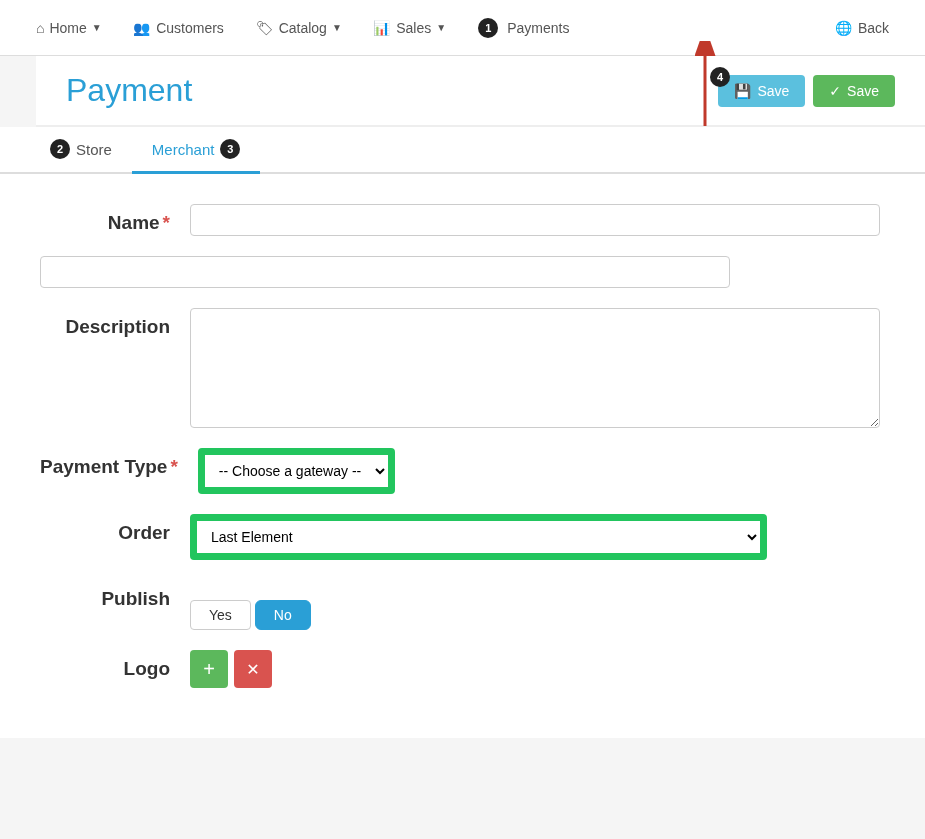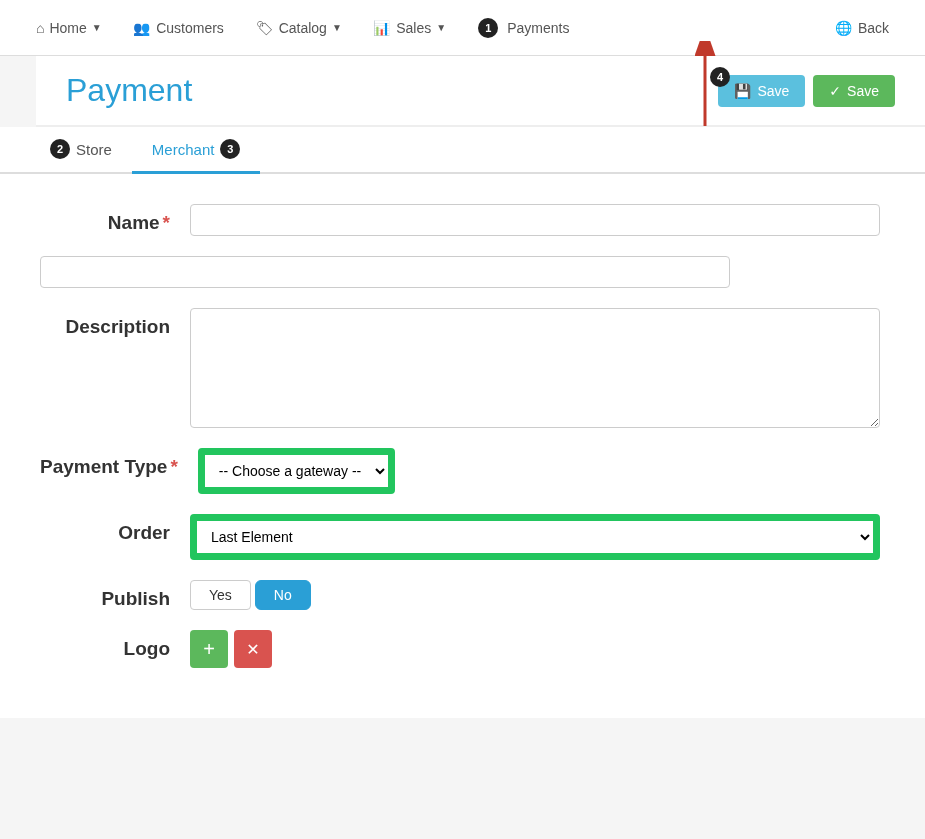--- a/index.html
+++ b/index.html
@@ -190,28 +190,29 @@
     .select-control {
       padding: 7px 10px;
       border: 7px solid #22c55e;
       border-radius: 4px;
       font-size: 14px;
       background: #fff;
       cursor: pointer;
       appearance: auto;
     }
     .select-wide {
-      width: 690px;
+      width: 577px;
       max-width: 690px;
     }
 
     
     .publish-group {
       display: flex;
       gap: 4px;
+      margin-top: 20px;
     }
     .btn-yes {
       background: #fff;
       color: #333;
       border: 1px solid #ccc;
       padding: 6px 18px;
       border-radius: 4px;
       cursor: pointer;
       font-size: 14px;
     }

